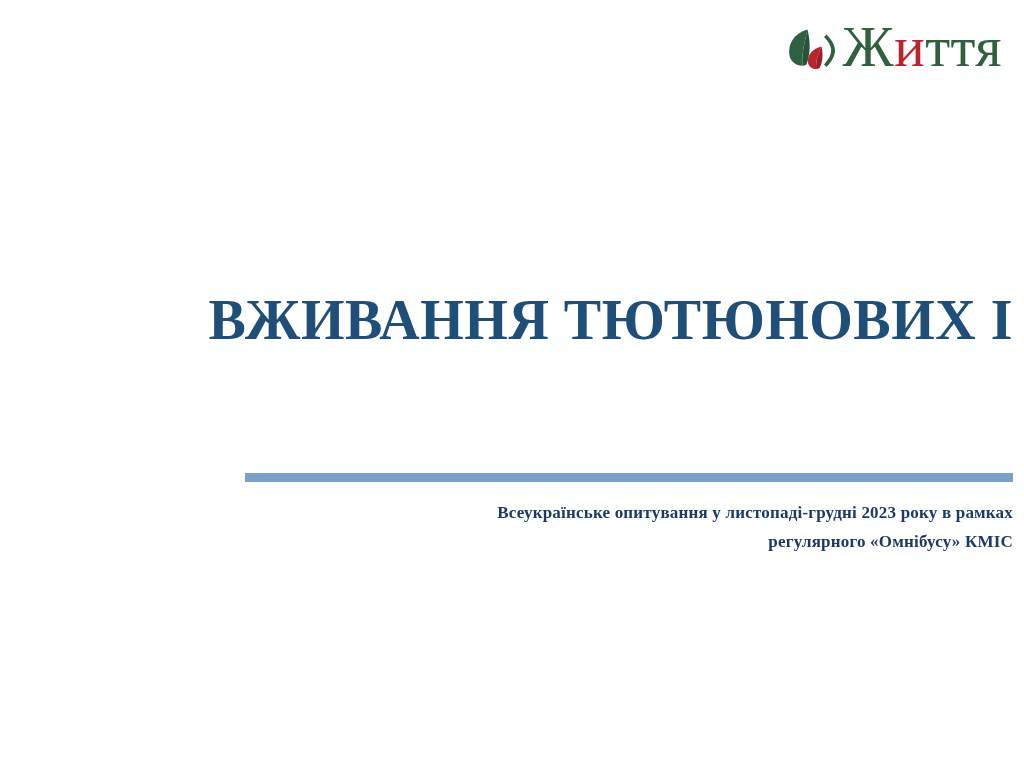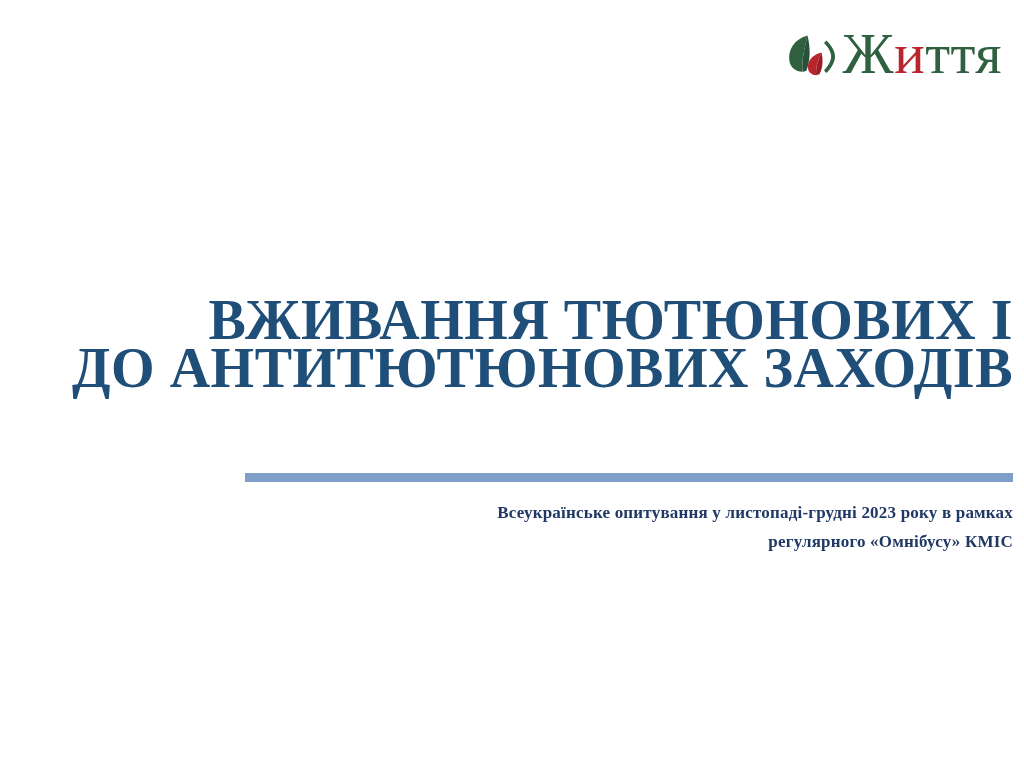--- a/index.html
+++ b/index.html
@@ -15,21 +15,21 @@
     font-family: "Liberation Serif", "DejaVu Serif", serif;
     -webkit-font-smoothing: antialiased;
   }
 
   
   .logo {
     position: absolute;
     top: 20px;
     right: 22px;
     display: flex;
-    align-items: flex-end;
+    align-items: flex-start;
     gap: 6px;
     height: 62px;
   }
   .logo-mark {
     width: 56px;
     height: 56px;
     display: block;
     flex: 0 0 auto;
   }
   .logo-word {
@@ -113,21 +113,20 @@
     <path d="M40.5 26.5 C31 29 26 35.5 27 42.5 C27.6 46.5 30.8 49 35.2 49.2 C34.6 43 36 36.5 40.5 26.5 Z" fill="#b8252f"></path>
     <path d="M40.5 26.5 C42.3 34.5 41.8 42 38.5 48 C37.4 48.8 36.3 49.1 35.2 49.2 C34.6 43 36 36.5 40.5 26.5 Z" fill="#9c1d27"></path>
 
     <path d="M45.5 14.5 C51.5 20.5 54 26 54 30.5 C54 35.5 51 41.5 45.5 47 L43 44.5 C47.6 39.5 50.2 34.8 50.2 30.5 C50.2 26.6 47.8 21.8 43 17 Z" fill="#2f6040"></path>
   </svg>
   <span class="logo-word"><span>Ж</span><span class="red">и</span><span>ття</span></span>
 </div>
 
 <div class="title-block">
   <span class="title-line">ВЖИВАННЯ ТЮТЮНОВИХ І</span>
-  <span class="title-line">ДО АНТИТЮТЮНОВИХ ЗАХОДІВ</span>
 </div>
 
 <div class="divider-wrap">
   <div class="divider"></div>
 </div>
 
 <div class="subtitle-block">
   <span class="subtitle-line">Всеукраїнське опитування у листопаді-грудні 2023 року в рамках</span>
   <span class="subtitle-line">регулярного «Омнібусу» КМІС</span>
 </div>

